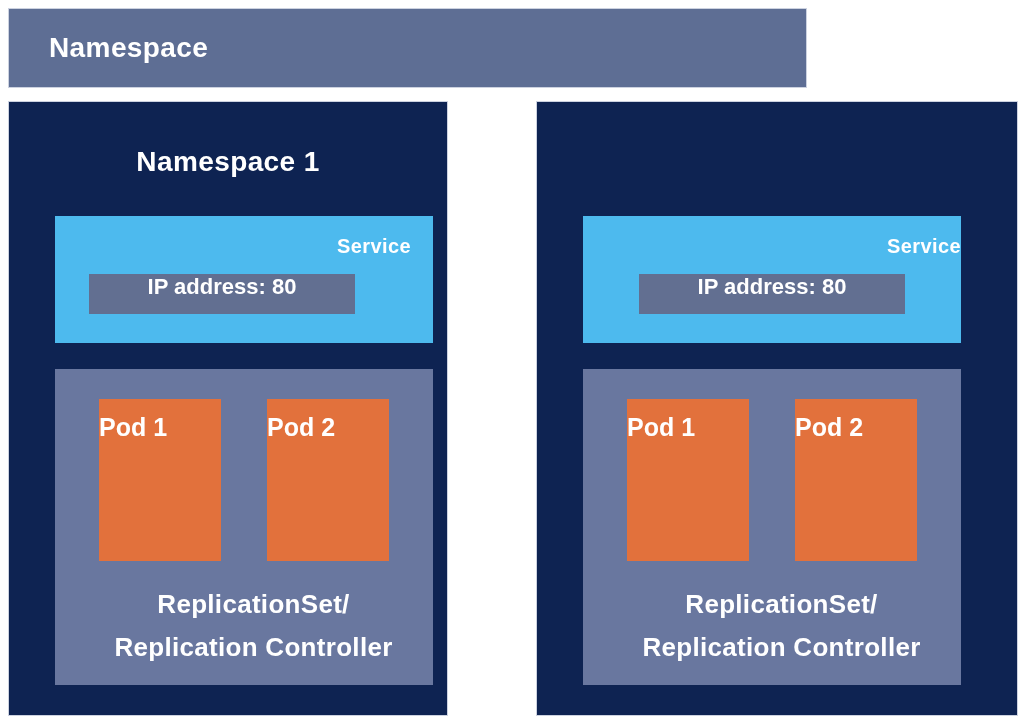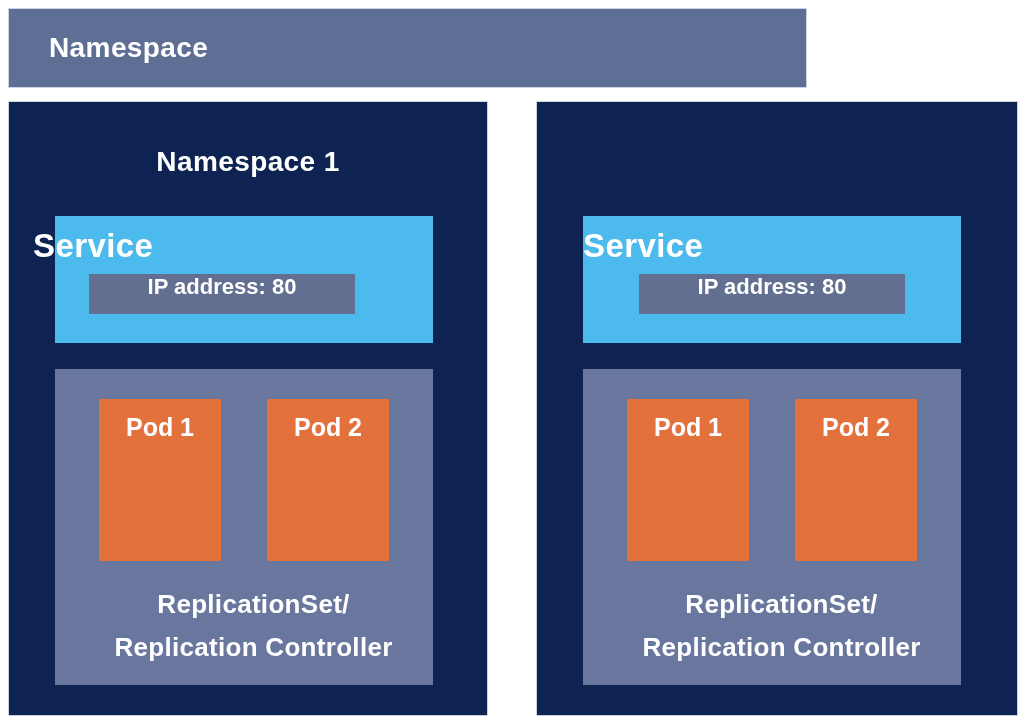--- a/index.html
+++ b/index.html
@@ -33,21 +33,21 @@
     border: 1px solid var(--frame_border);
     display: flex;
     align-items: center;
     padding-left: 40px;
   }
   .header-label { font-size: 28px; letter-spacing: 0.4px; }
 
   .panel {
     position: absolute;
     top: 101px;
-    width: 480px; height: 615px;
+    width: 440px; height: 615px;
     background: var(--panel_bg);
     border: 1px solid var(--frame_border);
   }
   .panel-left  { left: 8px; }
   .panel-right { left: 536px; width: 482px; }
 
   .panel-title {
     position: absolute;
     top: 44px; left: 0;
     width: 100%;
@@ -58,22 +58,22 @@
 
   .service-box {
     position: absolute;
     left: 46px; top: 114px;
     width: 378px; height: 127px;
     background: var(--service_bg);
   }
   .service-inner { padding-top: 12px; }
   .panel-left .service-inner { transform: translateX(-22px); }
   .service-title {
-    text-align: left;
-    font-size: 33px;
+    text-align: right;
+    font-size: 20px;
     line-height: 36px;
     letter-spacing: 0.4px;
   }
   .ip-box {
     margin: 10px auto 0;
     width: 266px; height: 40px;
     background: var(--ip_bg);
     display: flex;
     align-items: flex-start;
     justify-content: center;
@@ -88,21 +88,20 @@
   }
   .pods {
     display: flex;
     justify-content: center;
     gap: 46px;
     padding-top: 30px;
   }
   .pod {
     width: 122px; height: 162px;
     background: var(--pod_bg);
-    text-align: center;
     padding-top: 14px;
     font-size: 25px;
   }
   .rc-label {
     position: absolute;
     bottom: 16px; left: 0;
     width: 100%;
     text-align: center;
     font-size: 26px;
     line-height: 43px;

